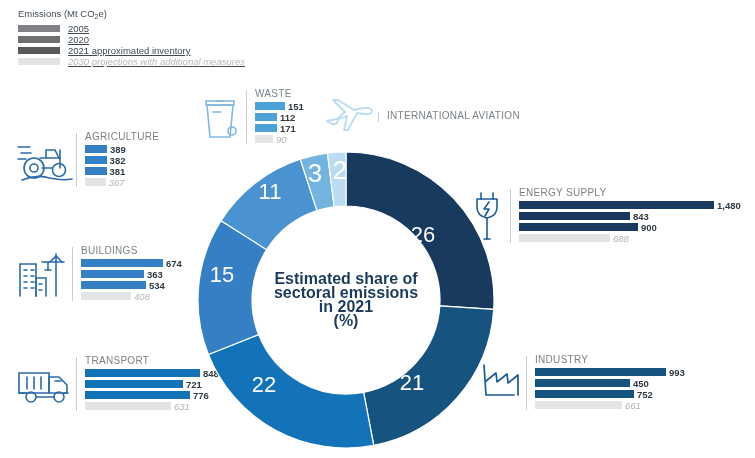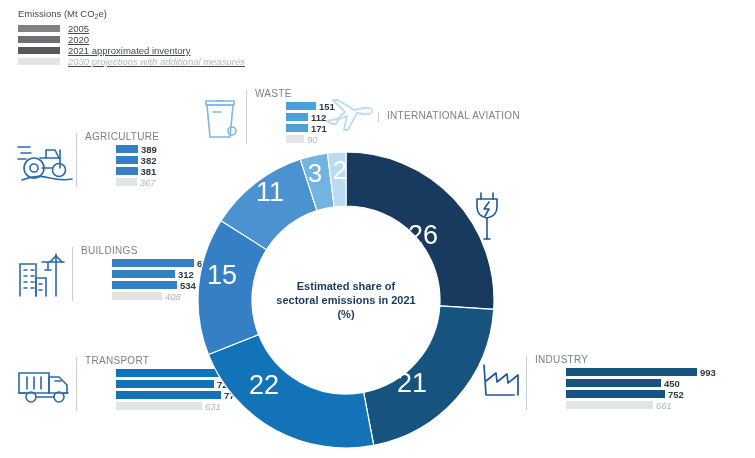--- a/index.html
+++ b/index.html
@@ -25,34 +25,34 @@
   
   .panel{position:absolute;}
   .panel-inner{display:flex;align-items:center;}
   .panel-icon{flex:none;display:flex;align-items:center;justify-content:center;color:#2a6ba8;}
   .panel-body{position:relative;padding-left:9px;}
   .panel-body:before{
     content:"";position:absolute;left:0;top:2px;bottom:2px;width:1px;background:#c9ced3;
   }
   .panel-title{font-size:10px;letter-spacing:.3px;color:#7a8287;margin-bottom:3px;white-space:nowrap;}
   .bars{display:flex;flex-direction:column;}
-  .bar-row{display:flex;align-items:center;height:8px;margin-bottom:3px;margin-left:31px;}
+  .bar-row{display:flex;align-items:center;height:8px;margin-bottom:3px;}
   .bar{height:8px;flex:none;}
   .bar-val{font-size:9.5px;margin-left:3px;color:#2e3a45;white-space:nowrap;font-weight:600;}
   .bar-val.proj{font-style:italic;color:#b0b4b8;font-weight:400;}
 
   
   .donut-wrap{position:absolute;left:196px;top:150px;width:300px;height:300px;}
   .donut-center{
     position:absolute;left:50%;top:50%;transform:translate(-50%,-50%);
     width:150px;text-align:center;
-    font-size:11px;font-weight:bold;line-height:14px;color:#1b3a5c;
+    font-size:16px;font-weight:bold;line-height:14px;color:#1b3a5c;
   }
   .slice-label{
-    position:absolute;color:#ffffff;font-size:27px;font-weight:300;
+    position:absolute;color:#ffffff;font-size:22px;font-weight:300;
     transform:translate(-50%,-50%);letter-spacing:0px;
   }
   .slice-label.small{font-size:26px;}
 </style>
 </head>
 <body>
 
 <div class="stage">
 
   <div class="legend">
@@ -134,21 +134,21 @@
       </div>
       <div class="panel-body">
         <div class="panel-title">BUILDINGS</div>
         <div class="bars">
           <div class="bar-row">
               <span class="bar" style="width:82px;background:#3580c4"></span>
               <span class="bar-val">674</span>
             </div>
           <div class="bar-row">
               <span class="bar" style="width:63px;background:#3580c4"></span>
-              <span class="bar-val">312</span>
+              <span class="bar-val">363</span>
             </div>
           <div class="bar-row">
               <span class="bar" style="width:65px;background:#3580c4"></span>
               <span class="bar-val">534</span>
             </div>
           <div class="bar-row">
               <span class="bar" style="width:50px;background:#e3e4e5"></span>
               <span class="bar-val proj">408</span>
             </div>
         </div>
@@ -246,20 +246,41 @@
     <div class="panel-inner">
       <div class="panel-icon" style="width:44px;height:62px;">
         <svg width="36" height="58" viewBox="0 0 36 58" fill="none" stroke="#1e5a94" stroke-width="1.6" stroke-linecap="round" stroke-linejoin="round">
           <path d="M11 6 v6 M23 6 v6"></path>
           <path d="M7 12 h20 v8 q0 9 -10 11 q-10 -2 -10 -11 z"></path>
           <path d="M19 15 l-5 7 h5 l-4 7"></path>
           <path d="M17 31 v21"></path>
           <path d="M14 52 h6"></path>
         </svg>
       </div>
+      <div class="panel-body">
+        <div class="panel-title">ENERGY SUPPLY</div>
+        <div class="bars">
+          <div class="bar-row">
+              <span class="bar" style="width:195px;background:#173a5e"></span>
+              <span class="bar-val">1,480</span>
+            </div>
+          <div class="bar-row">
+              <span class="bar" style="width:111px;background:#173a5e"></span>
+              <span class="bar-val">843</span>
+            </div>
+          <div class="bar-row">
+              <span class="bar" style="width:119px;background:#173a5e"></span>
+              <span class="bar-val">900</span>
+            </div>
+          <div class="bar-row">
+              <span class="bar" style="width:91px;background:#e3e4e5"></span>
+              <span class="bar-val proj">688</span>
+            </div>
+        </div>
+      </div>
     </div>
   </div>
 
   <div class="panel" style="left:476px;top:352px;">
     <div class="panel-inner">
       <div class="panel-icon" style="width:50px;height:62px;">
         <svg width="44" height="48" viewBox="0 0 44 48" fill="none" stroke="#1e5a94" stroke-width="1.7" stroke-linecap="round" stroke-linejoin="round">
           <path d="M5 6 l2 30 h28"></path>
           <path d="M7 22 l10 -8 l1 9 l10 -8 l1 9 l10 -8 v20"></path>
         </svg>

